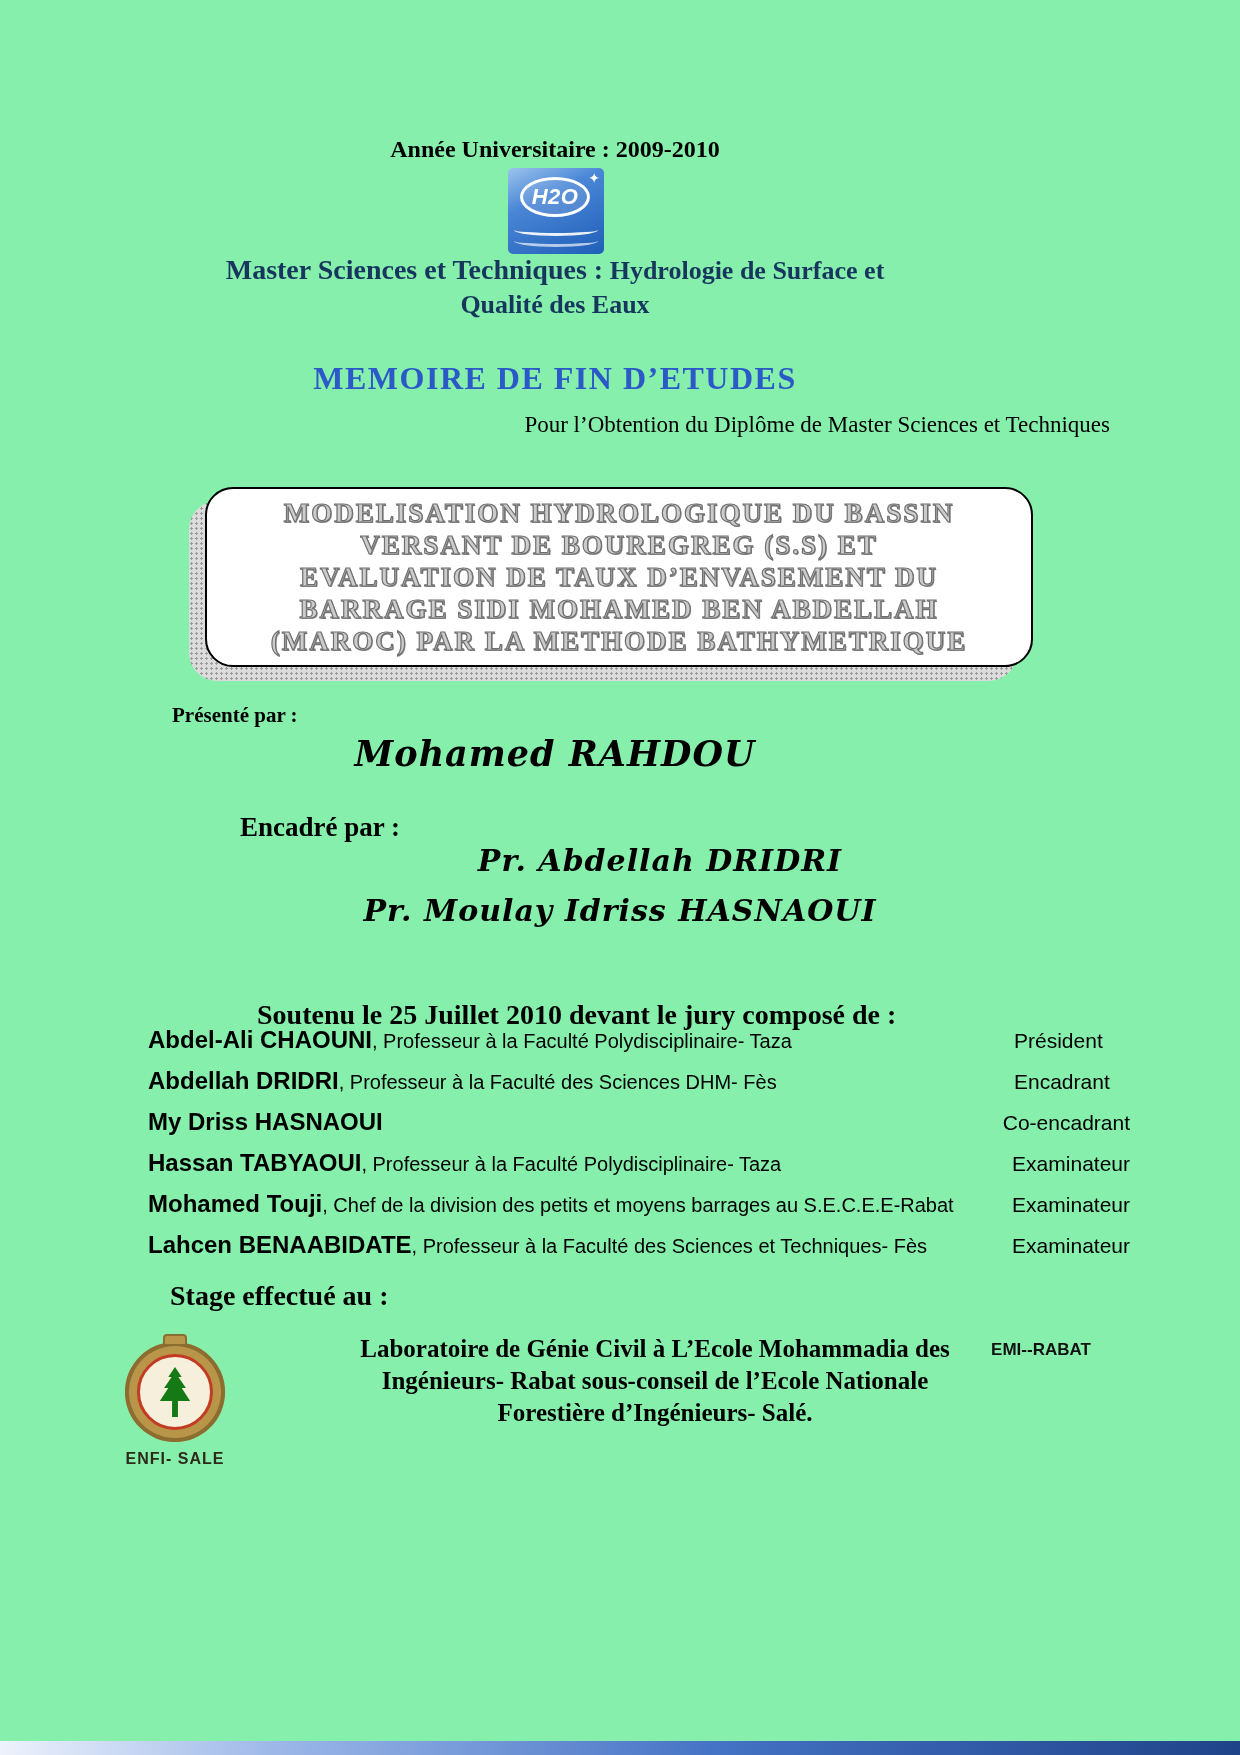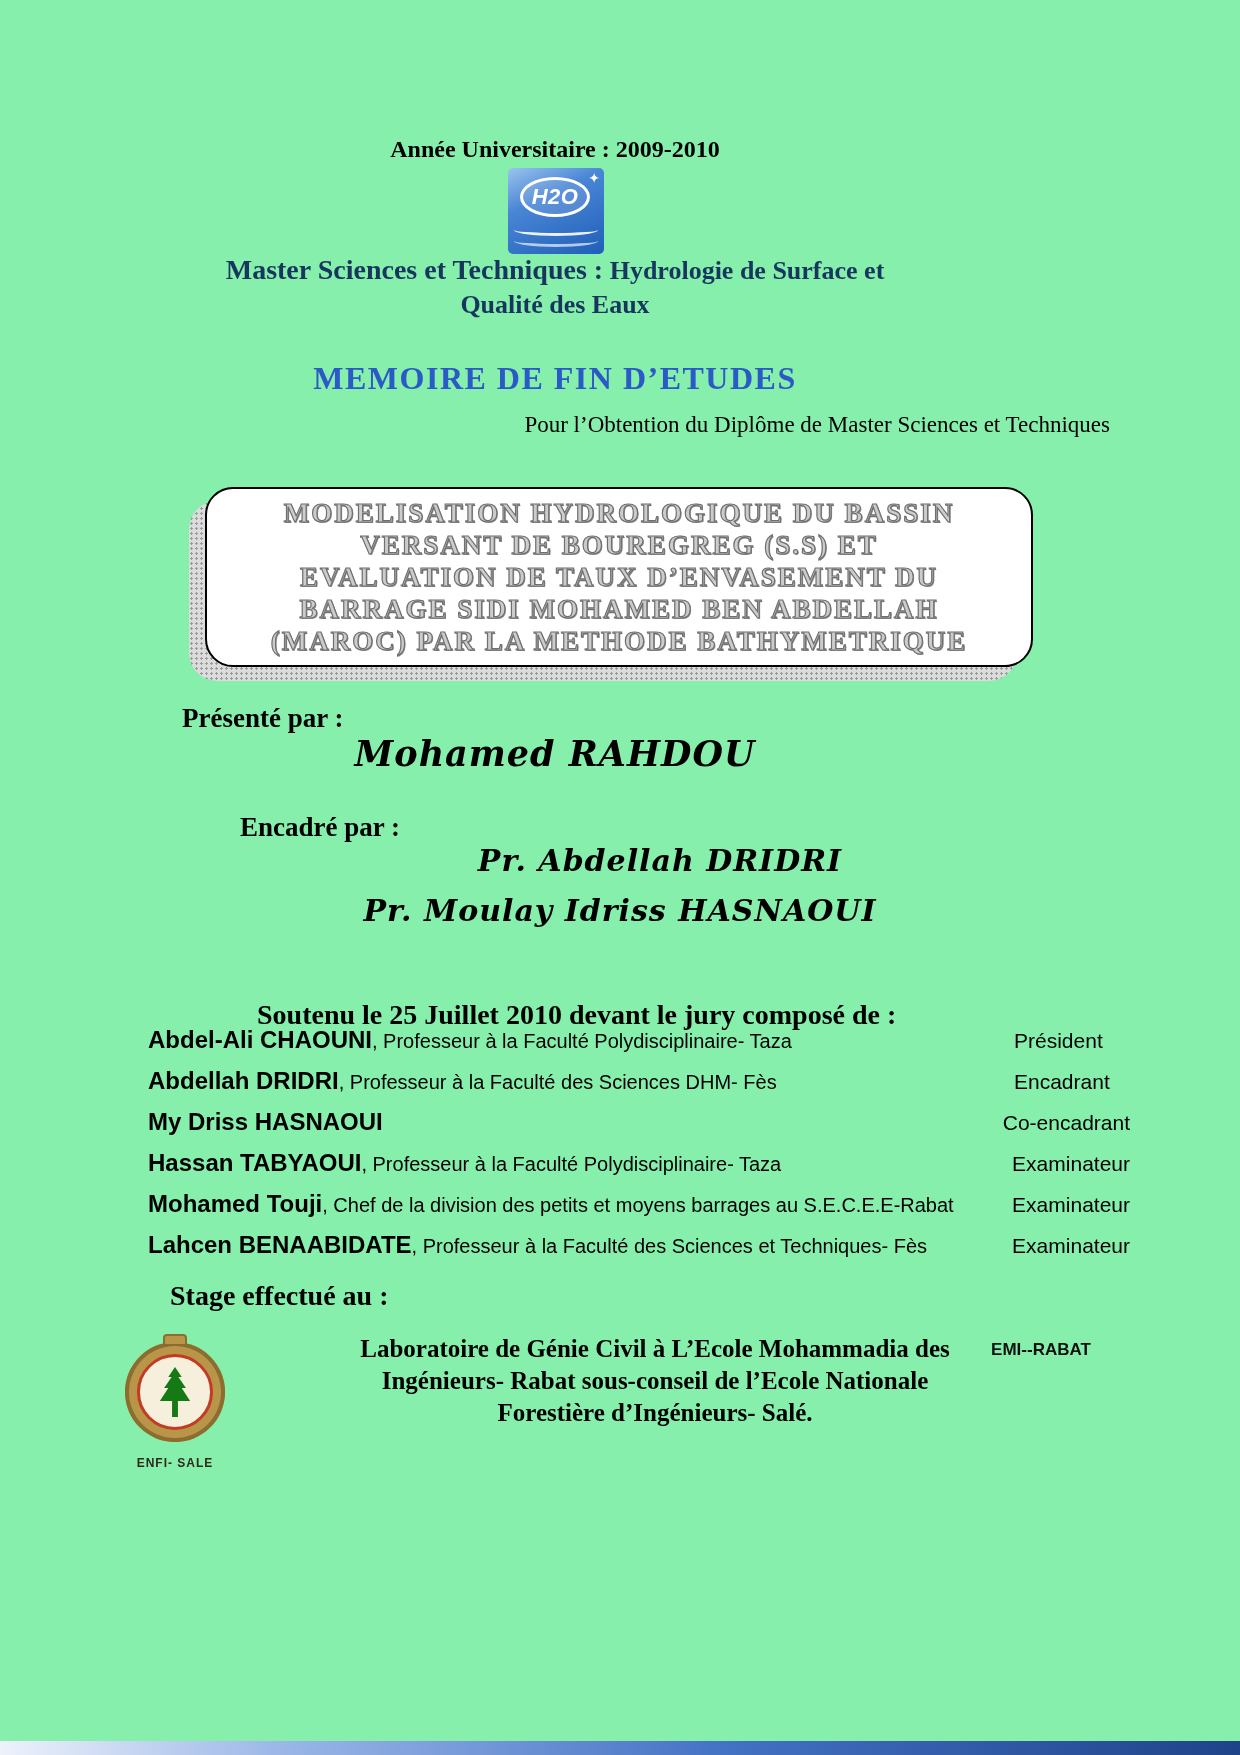--- a/index.html
+++ b/index.html
@@ -77,21 +77,21 @@
     border-radius:28px; display:flex; flex-direction:column;
     align-items:center; justify-content:center;
   }
   .title-line {
     font-size:27px; font-weight:bold; letter-spacing:2px; line-height:32px;
     color:#cccccc; -webkit-text-stroke:1.2px #707070;
     text-shadow:1px 1px 0 #8a8a8a;
   }
 
   
-  .presente-label { position:absolute; top:703px; left:172px; font-size:27px; font-weight:bold;margin-left:10px; }
+  .presente-label { position:absolute; top:703px; left:172px; font-size:21px; font-weight:bold; }
   .presente-name  {
     position:absolute; top:733px; left:0; width:1110px; text-align:center;
     font-size:35px; font-style:italic; font-weight:bold;
     font-family:"DejaVu Serif", serif; letter-spacing:1px;
   }
   .encadre-label { position:absolute; top:812px; left:240px; font-size:27px; font-weight:bold; }
   .supervisor {
     position:absolute; text-align:center; font-size:30px; font-style:italic;
     font-weight:bold; font-family:"DejaVu Serif", serif; letter-spacing:1px;
   }
@@ -130,22 +130,22 @@
   }
   .enfi-mid {
     width:76px; height:76px; border-radius:50%; background:#f5efdc;
     border:3px solid #c23b22; display:flex; align-items:center; justify-content:center;
   }
   .enfi-tree {
     width:42px; height:50px; background:#157a15;
     clip-path:polygon(50% 0%, 66% 20%, 58% 20%, 76% 42%, 66% 42%, 86% 68%, 57% 68%, 57% 100%, 43% 100%, 43% 68%, 14% 68%, 34% 42%, 24% 42%, 42% 20%, 34% 20%);
   }
   .enfi-caption {
-    margin-top:14px; font-family:"Liberation Sans", sans-serif;
-    font-weight:bold; font-size:12px; letter-spacing:1px; color:#2e2a1a;
+    margin-top:8px; font-family:"Liberation Sans", sans-serif;
+    font-weight:bold; font-size:16px; letter-spacing:1px; color:#2e2a1a;
   }
 
   
   .emi { position:absolute; top:1328px; left:986px; width:110px; text-align:center; }
   .emi-box {
     width:106px; height:112px; background:#fdfdfd; border:1px solid #b9c4d8;
     display:flex; align-items:center; justify-content:center; margin:0 auto;
   }
   .emi-caption {
     margin-top:12px; font-family:"Liberation Sans", sans-serif;

